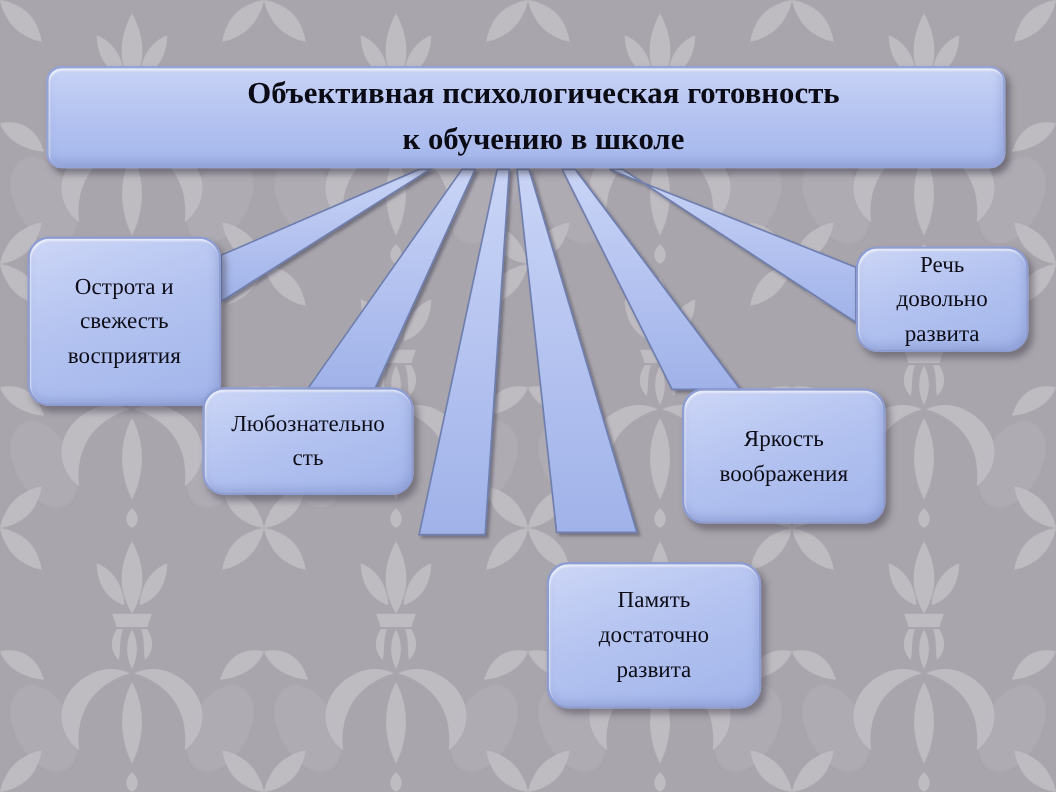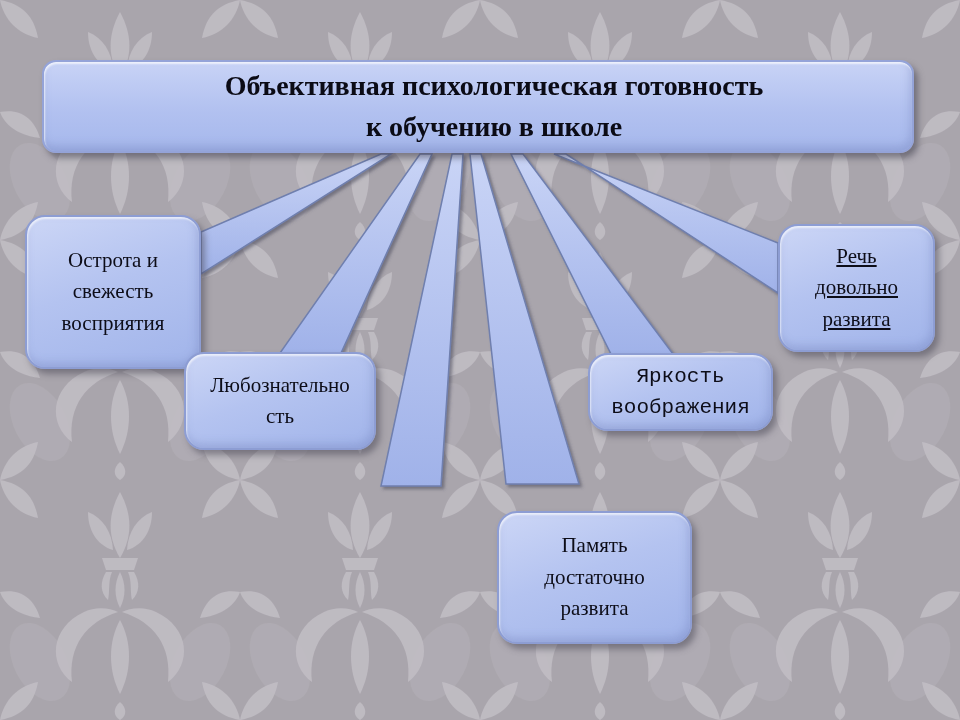--- a/index.html
+++ b/index.html
@@ -52,22 +52,22 @@
       inset -2px -4px 8px rgba(108,124,180,0.35);
     color: #0d0d18;
     font-size: 21px;
     line-height: 1.5;
     white-space: pre-line;
   }
   .node-1 { left: 25px;  top: 215px; width: 176px; height: 154px; }
   .node-2 { left: 184px; top: 352px; width: 192px; height: 98px;  }
   .node-3 { left: 268px; top: 485px; width: 194px; height: 133px; }
   .node-4 { left: 497px; top: 483px; width: 195px; height: 133px; margin-top: 28px; }
-  .node-5 { left: 588px; top: 353px; width: 185px; height: 78px; font-family: Liberation Mono, monospace;  }
-  .node-6 { left: 778px; top: 224px; width: 157px; height: 128px; text-decoration: underline; }
+  .node-5 { left: 620px; top: 353px; width: 185px; height: 123px;  }
+  .node-6 { left: 778px; top: 224px; width: 157px; height: 96px; }
 </style>
 </head>
 <body>
 
 <div class="slide">
 
   <svg class="bg-svg" width="960" height="720" viewBox="0 0 960 720" aria-hidden="true">
     <defs>
       <pattern id="damask" width="240" height="240" patternUnits="userSpaceOnUse">
         <rect width="240" height="240" fill="#a9a5ac"></rect>

